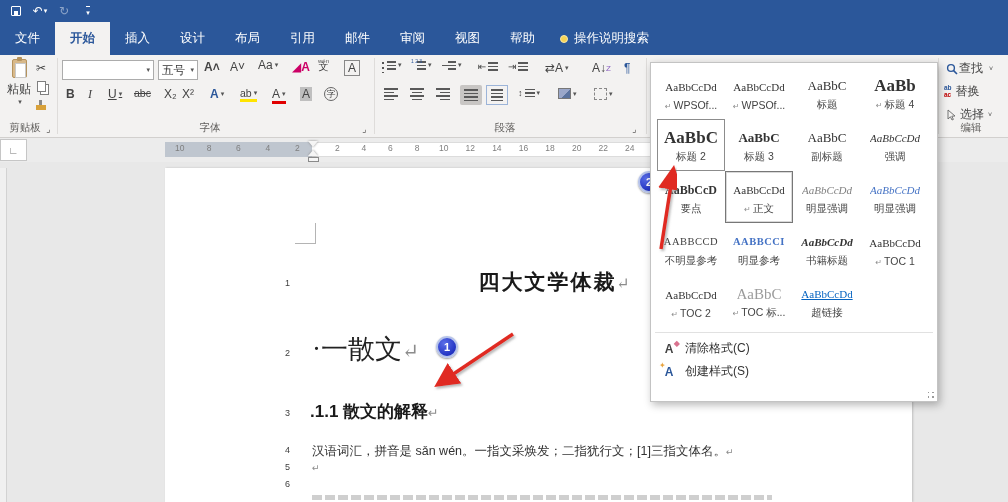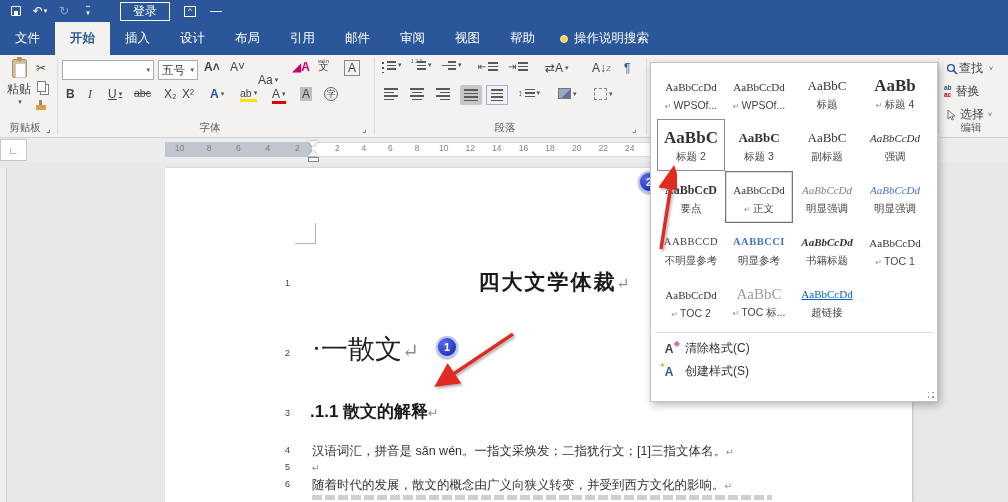--- a/index.html
+++ b/index.html
@@ -148,25 +148,20 @@
   <div class="qat">
     <span class="qbtn">
         <span class="floppy"></span>
       </span>
     <span class="qbtn">↶<span class="caret">▾</span></span>
     <span class="qbtn dim">↻</span>
     <span class="qbtn">
         <span class="overbar">▾</span>
       </span>
   </div>
-  <div class="winctl">
-    <span class="signin">登录</span>
-    <span class="ribopt">^</span>
-    <span class="minim">—</span>
-  </div>
 </div>
 
 <div class="tabrow">
   <span class="tab">文件</span>
   <span style="display:flex;">
 
   <span class="tab active">
         <span>开始</span>
       </span>
       <span class="tab">
@@ -221,21 +216,21 @@
   <div class="combo" style="left:62px; top:5px; width:92px; height:20px;">
     <span></span>
       <span class="dd">▾</span>
   </div>
   <div class="combo" style="left:158px; top:5px; width:40px; height:20px;">
     <span>五号</span>
       <span class="dd">▾</span>
   </div>
   <div class="rbtn" style="left:204px; top:5px; font-weight:bold;">A˄</div>
   <div class="rbtn" style="left:230px; top:5px;">A˅</div>
-  <div class="rbtn" style="left:258px; top:18px;">Aa<span class="caret">▾</span></div>
+  <div class="rbtn" style="left:258px; top:3px;">Aa<span class="caret">▾</span></div>
   <div class="rbtn" style="left:292px; top:5px; color:#c06; font-weight:bold;">◢A</div>
   <div class="rbtn" style="left:318px; top:3px;">
       <span class="phon">wén<b>文</b></span>
     </div>
   <div class="rbtn" style="left:344px; top:5px; border:1px solid #888; width:16px; height:16px;">A</div>
 
   <div class="rbtn" style="left:66px; top:32px; font-weight:bold;">B</div>
   <div class="rbtn" style="left:88px; top:32px; font-style:italic; font-family:'Liberation Serif',serif;">I</div>
   <div class="rbtn gU" style="left:108px; top:32px;">U<span class="caret">▾</span></div>
   <div class="rbtn gStrike" style="left:134px; top:32px; font-size:10.5px;">abc</div>
@@ -418,21 +413,20 @@
     <div class="linenum" style="top:240px;">3</div>
     <div class="doc-h2"><span>.1.1 散文的解释</span><span class="mark">↵</span></div>
 
     <div class="linenum" style="top:277px;">4</div>
     <div class="doc-p" style="top:275px;"><span>汉语词汇，拼音是 sǎn wén。一指文采焕发；二指犹行文；[1]三指文体名。</span><span class="mark">↵</span></div>
 
     <div class="linenum" style="top:294px;">5</div>
     <div class="doc-p" style="top:292px;"><span class="mark">↵</span></div>
 
     <div class="linenum" style="top:311px;">6</div>
-    <div class="doc-p" style="top:309px;"><span>随着时代的发展，散文的概念由广义向狭义转变，并受到西方文化的影响。</span><span class="mark">↵</span></div>
 
     <div class="clipline"></div>
   </div>
 </div>
 
 <div class="stylepanel">
   <div class="gallery">
 
       <div class="gitem">
         <span class="gprev v-small">AaBbCcDd</span>

